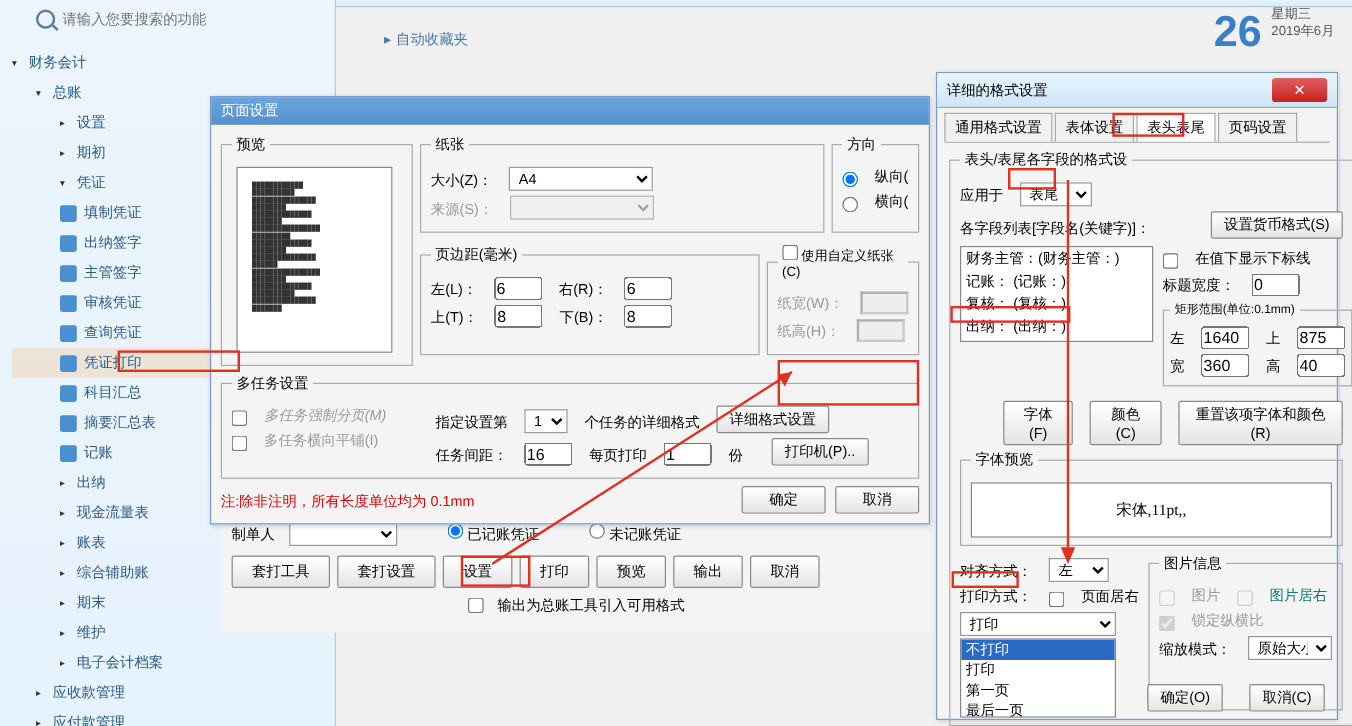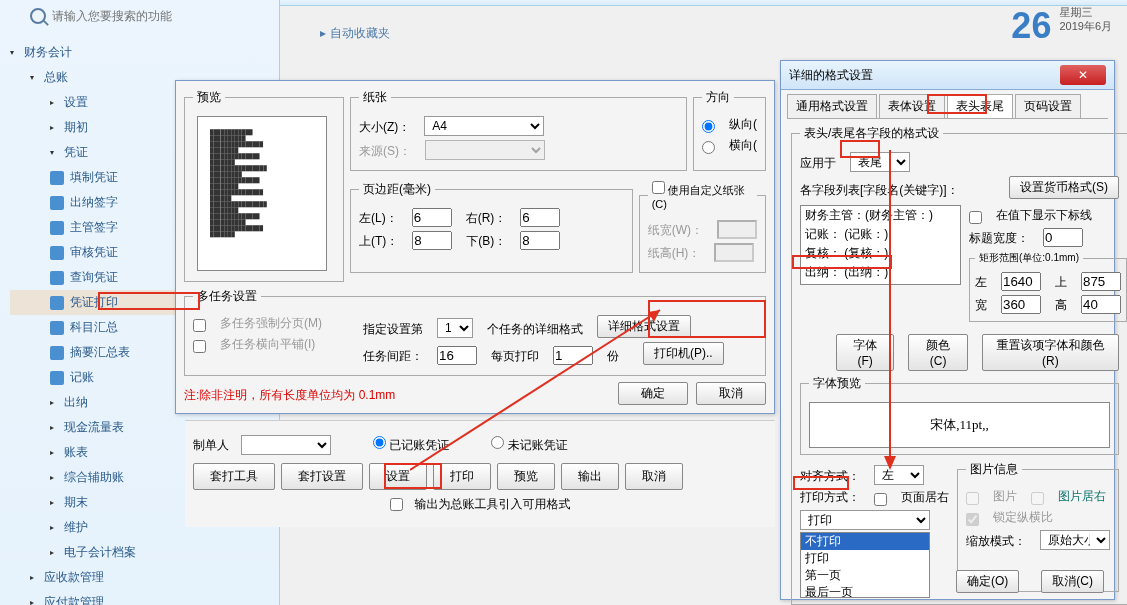--- a/index.html
+++ b/index.html
@@ -210,20 +210,21 @@
 </div>
 
 <div class="vstub">凭证</div>
 <div class="vstub-body">
   <div>范</div>
     <div>证</div>
     <div>期</div>
 </div>
 
 <div class="dialog1">
+  <div class="dialog1-title">页面设置</div>
   <div class="dlg-body">
     <div style="display:flex; gap:6px;">
       <fieldset style="width:160px;">
         <legend>预览</legend>
         <div class="preview-box">
           <div class="ptext">████████████<br>██████████<br>███████████████<br>████████<br>██████████████<br>███████<br>████████████████<br>█████████<br>██████████████<br>████████<br>███████████████<br>██████<br>████████████████<br>████████<br>██████████████<br>██████████<br>███████████████<br>███████</div>
         </div>
       </fieldset>
       <div style="flex:1;">
         <div style="display:flex; gap:6px;">
@@ -279,21 +280,21 @@
           </fieldset>
         </div>
       </div>
     </div>
     <fieldset>
       <legend>多任务设置</legend>
       <div style="display:flex;">
         <div style="width:170px;">
           <div class="row">
               <input type="checkbox" style="">
-              <label style="color:#999;">多任务强制分页(M)</label>
+              <label style="color:#999;font-style:italic;">多任务强制分页(M)</label>
             </div>
           <div class="row">
               <input type="checkbox" style="">
               <label style="color:#999;">多任务横向平铺(I)</label>
             </div>
         </div>
         <div style="flex:1;">
           <div class="row">
             <label>指定设置第</label>
             <select style="width:36px;"><option>1</option></select>

